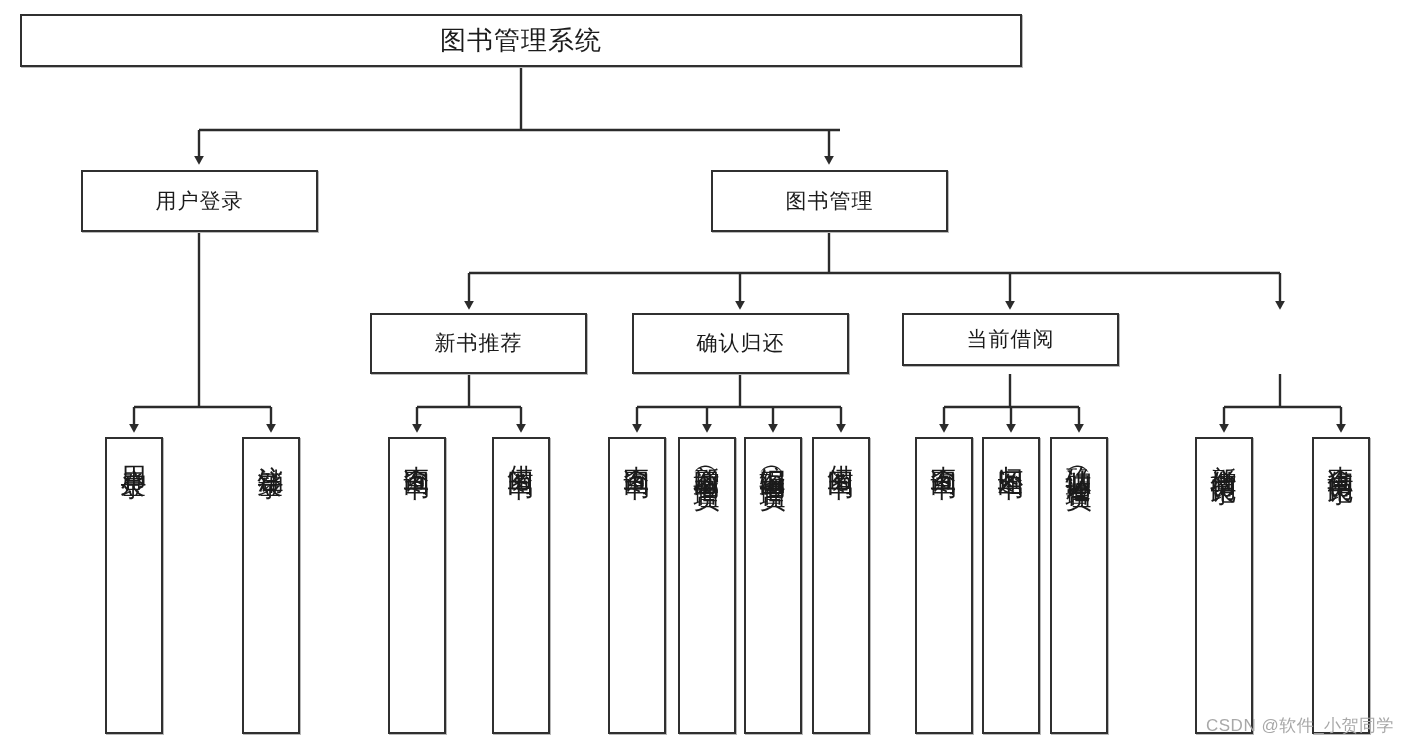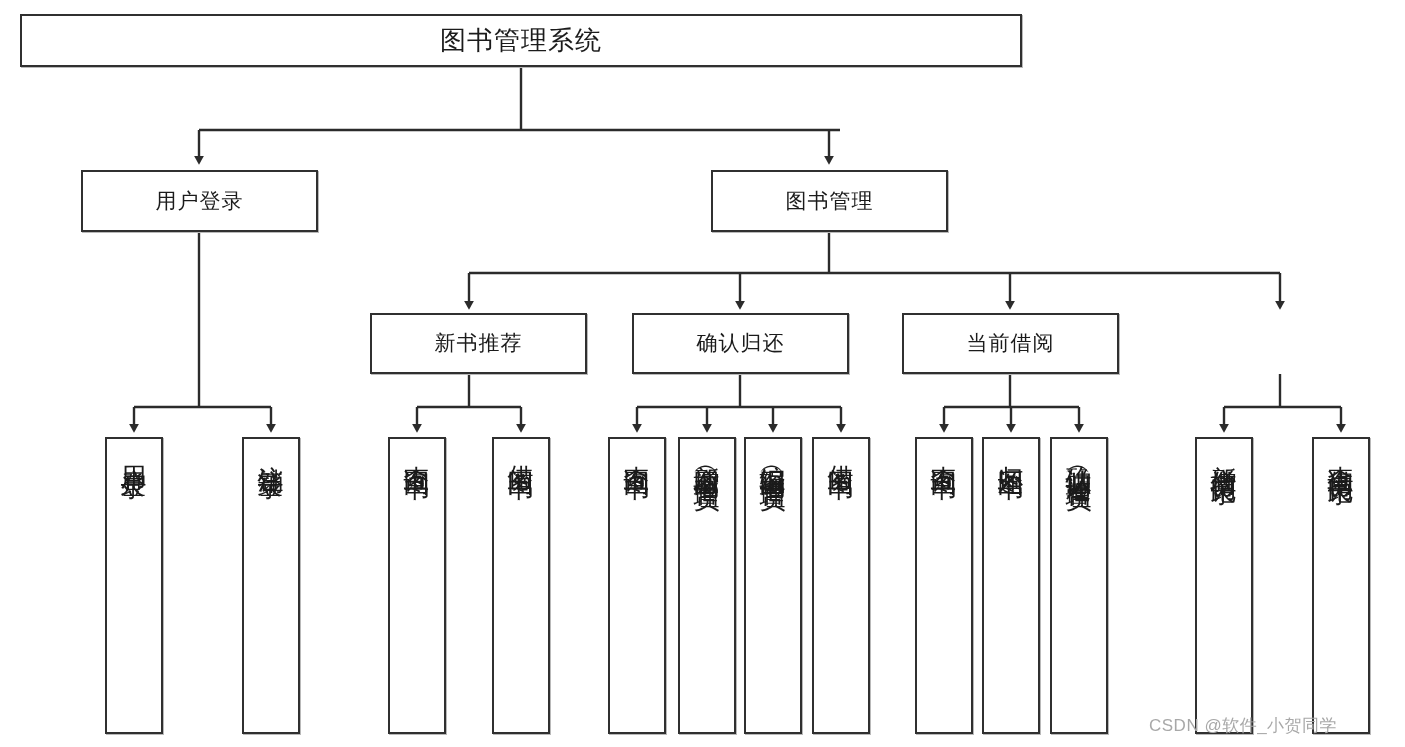--- a/index.html
+++ b/index.html
@@ -39,21 +39,21 @@
   .node.v .lbl{
     writing-mode:vertical-rl;
     text-orientation:upright;
     font-size:26px;
     line-height:1.0;
     letter-spacing:3px;
     white-space:nowrap;
   }
   .watermark{
     position:absolute;
-    left:1149px;top:714px;
+    left:1206px;top:714px;
     font-size:17px;
     color:#a8a8a8;
     white-space:nowrap;
     letter-spacing:0.5px;
   }
 </style>
 </head>
 <body>
 
 <div id="stage">
@@ -118,21 +118,21 @@
   <div class="node h" style="left:711px;top:170px;width:237px;height:62px;">
     <span class="lbl">图书管理</span>
   </div>
 
   <div class="node h" style="left:370px;top:313px;width:217px;height:61px;">
     <span class="lbl">新书推荐</span>
   </div>
   <div class="node h" style="left:632px;top:313px;width:217px;height:61px;">
     <span class="lbl">确认归还</span>
   </div>
-  <div class="node h" style="left:902px;top:313px;width:217px;height:61px;">
+  <div class="node h" style="left:902px;top:313px;width:217px;height:53px;">
     <span class="lbl">当前借阅</span>
   </div>
 
   <div class="node v" style="left:105px;top:437px;width:58px;height:297px;">
     <span class="lbl">用户登录</span>
   </div>
   <div class="node v" style="left:242px;top:437px;width:58px;height:297px;">
     <span class="lbl">注销登录</span>
   </div>
 

